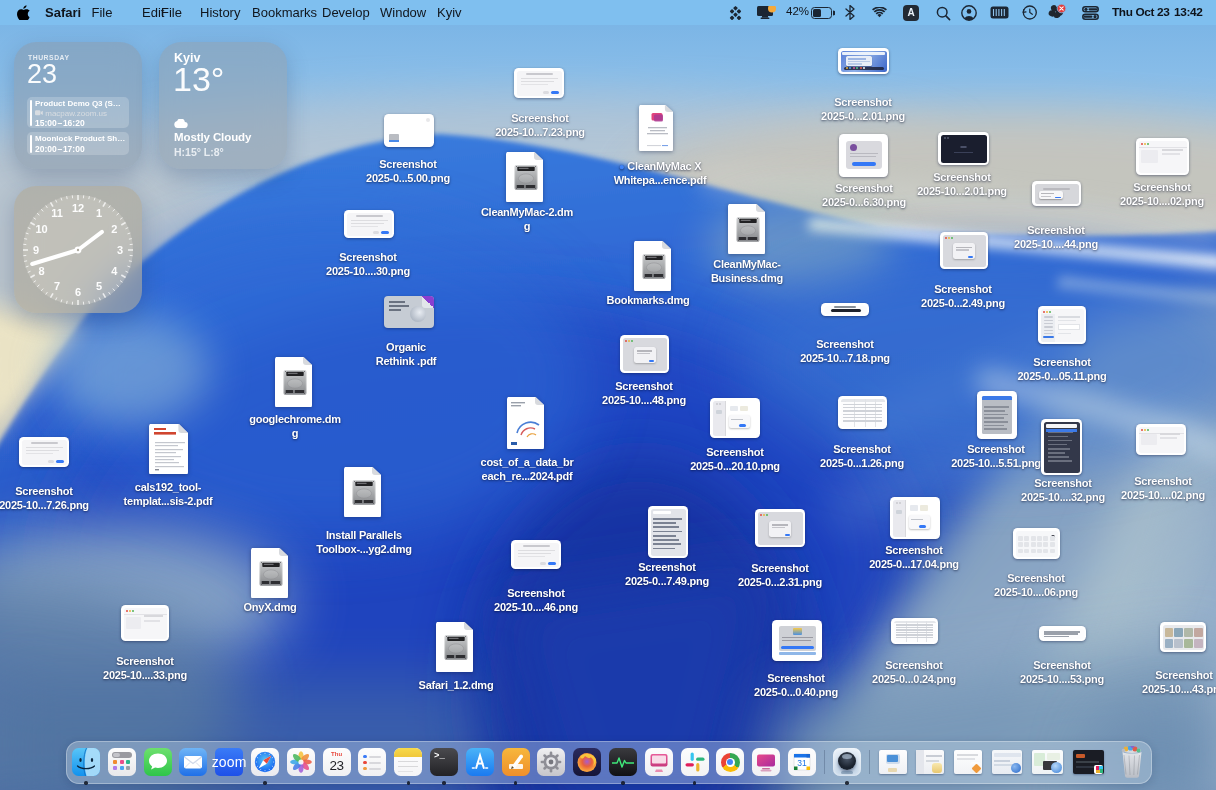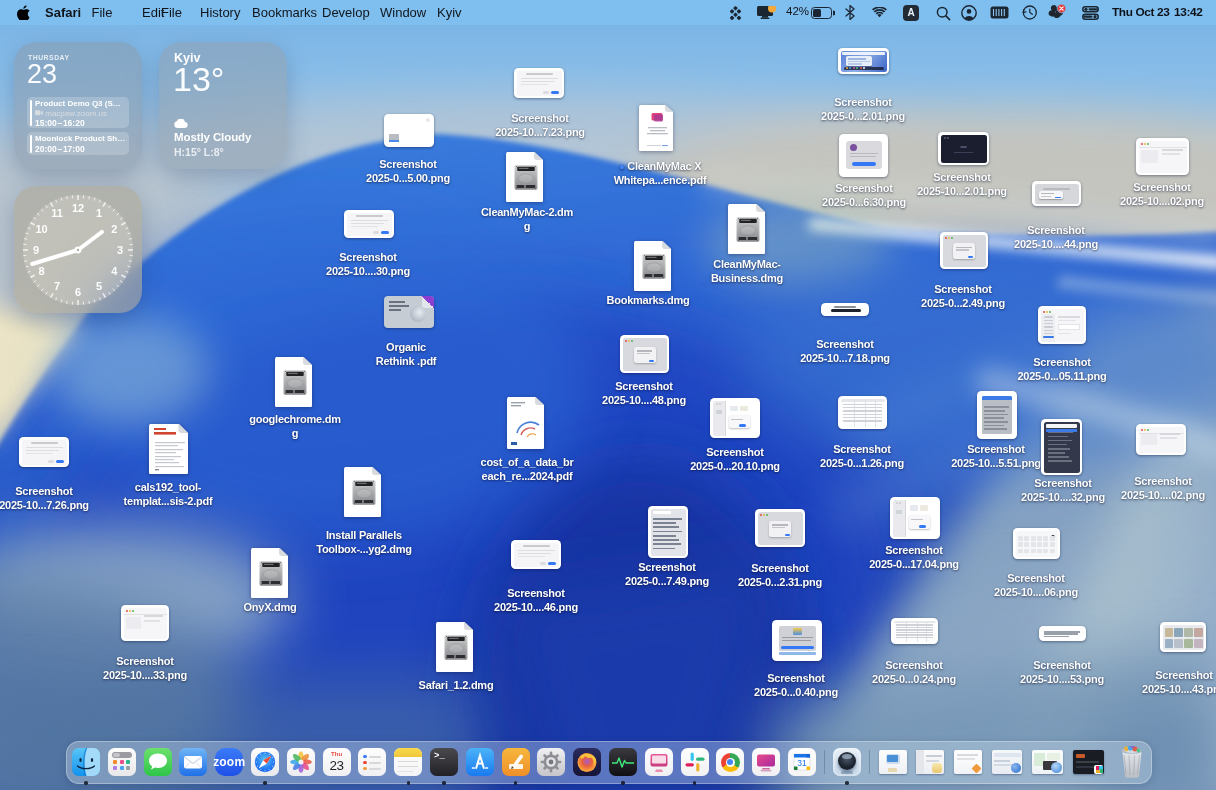--- a/index.html
+++ b/index.html
@@ -829,21 +829,21 @@
           <path d="M14 5.5 c5.2 0 9 3.2 9 7.2 s-3.8 7.2 -9 7.2 c-1 0-2-.1-2.9-.4 L7 21.5 l1.2-3.1 C6.3 17.1 5 15 5 12.7 5 8.7 8.8 5.5 14 5.5z" fill="#fff"></path>
         </svg></div>
     </div><div class="dk" style="left:179.4px;top:748px;width:28px;height:28px">
       <div style="position:absolute;inset:0;border-radius:6.5px;background:linear-gradient(#6fb5f7,#1f70e8)">
     <svg width="28" height="28" viewBox="0 0 28 28">
           <rect x="5" y="8" width="18" height="12.5" rx="2" fill="#fff"></rect>
     <path d="M5.5 9 L14 15.5 L22.5 9" fill="none" stroke="#cfd8e8" stroke-width="1.2"></path>
     <path d="M5.5 20 L11 14.5 M22.5 20 L17 14.5" stroke="#cfd8e8" stroke-width="0.9"></path>
         </svg></div>
     </div><div class="dk" style="left:215.2px;top:748px;width:28px;height:28px">
-      <div style="position:absolute;inset:0;border-radius:10px;background:linear-gradient(#3a7bf7,#1e50e8);display:flex;align-items:center;justify-content:center;color:#fff;font-weight:bold;font-size:12px;letter-spacing:0.2px">zoom</div>
+      <div style="position:absolute;inset:0;border-radius:5px;background:linear-gradient(#3a7bf7,#1e50e8);display:flex;align-items:center;justify-content:center;color:#fff;font-weight:normal;font-size:14px;letter-spacing:0.2px">zoom</div>
     </div><div class="dk" style="left:251.0px;top:748px;width:28px;height:28px">
       <div style="position:absolute;inset:0;border-radius:6.5px;background:linear-gradient(#fdfdfd,#e9e9ee)">
     <svg width="28" height="28" viewBox="0 0 28 28">
           <circle cx="14" cy="14" r="10.2" fill="url(#safg)"></circle>
     <g stroke="rgba(255,255,255,0.85)" stroke-width="0.7">
             <line x1="14.0" y1="4.7" x2="14.0" y2="6.0"></line>
             <line x1="18.6" y1="5.9" x2="18.0" y2="7.1"></line>
             <line x1="22.1" y1="9.3" x2="20.9" y2="10.0"></line>
             <line x1="23.3" y1="14.0" x2="22.0" y2="14.0"></line>
             <line x1="22.1" y1="18.6" x2="20.9" y2="18.0"></line>

